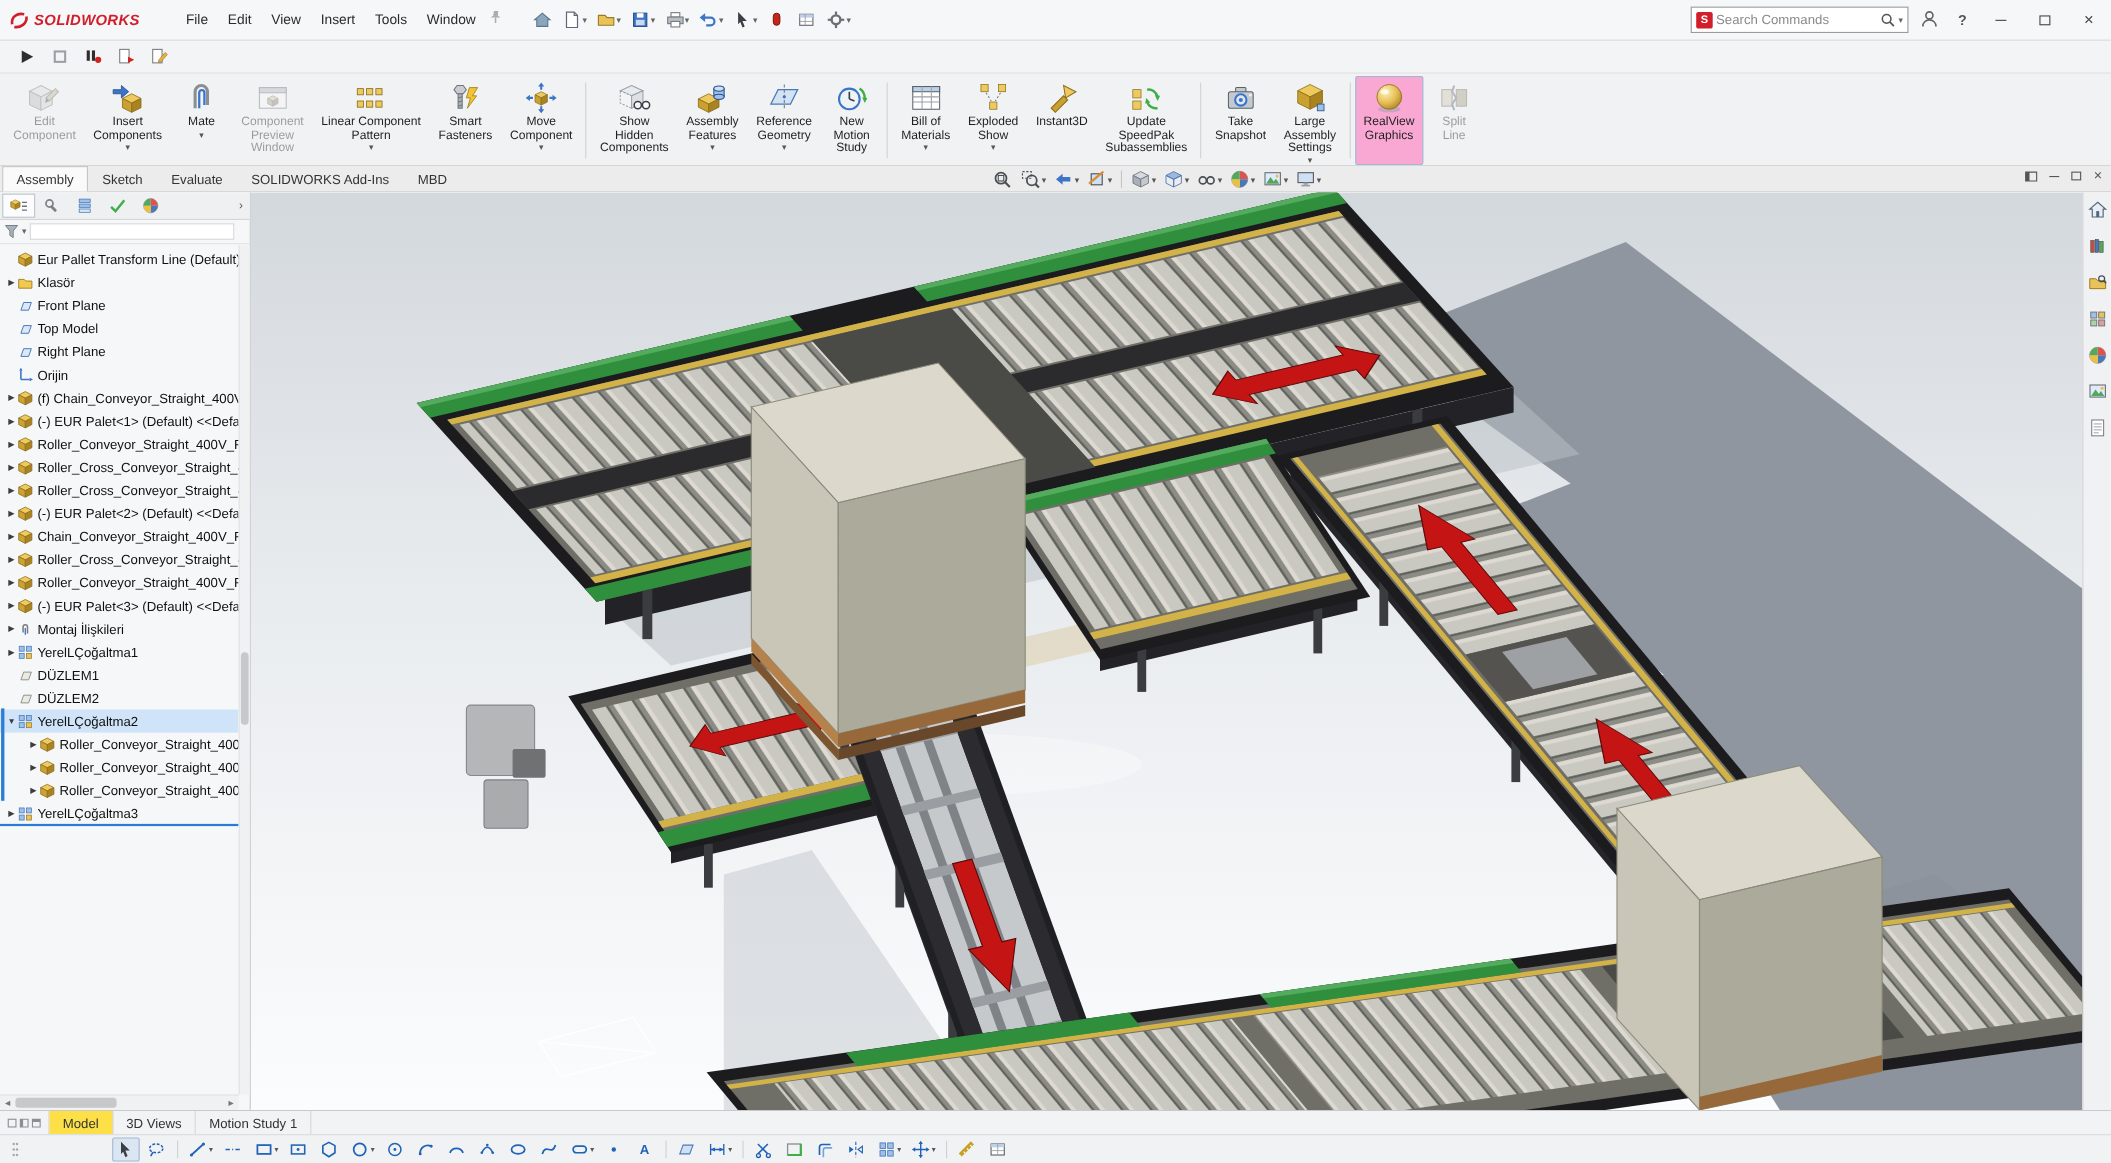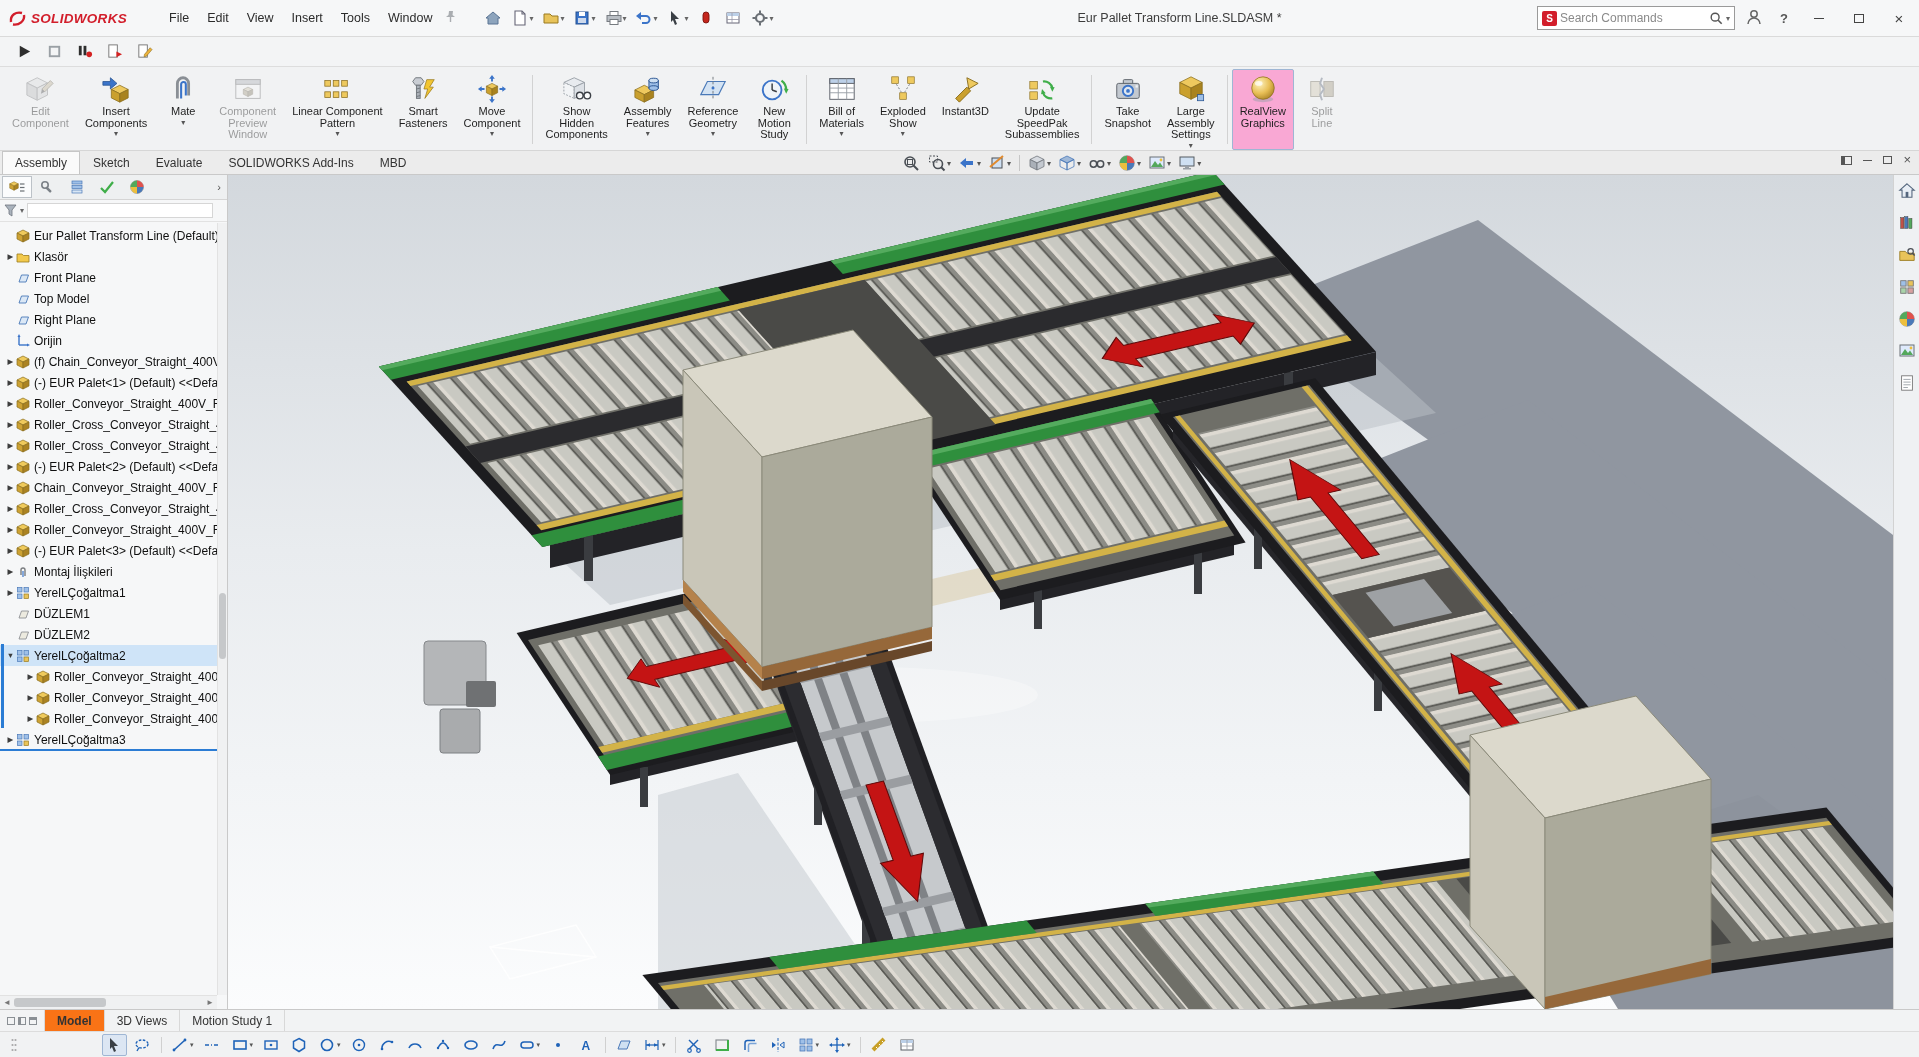--- a/index.html
+++ b/index.html
@@ -85,21 +85,21 @@
 .taskpane{width:26px;min-width:26px;background:#eff1f3;border-left:1px solid #d2d2d2;display:flex;flex-direction:column;align-items:center;padding-top:7px;gap:10px}
 .tpbtn svg{width:18px;height:18px}
 
 .bottomtabs{height:22px;background:#f2f3f4;border-top:1px solid #c9c9c9;display:flex;align-items:stretch;flex:none}
 .btcorner{display:flex;align-items:center;gap:3px;padding:0 7px;border-right:1px solid #d8d8d8}
 .cornergl{width:8px;height:8px;border:1px solid #8a8f94;display:inline-block}
 .cornergl.h{border-left-width:3px}
 .cornergl.v{border-top-width:3px}
 .btabs{display:flex;align-items:stretch}
 .btab{padding:2px 12px;font-size:12px;color:#333;display:flex;align-items:center;border-right:1px solid #d8d8d8}
-.btab.active{background:#f97316;font-weight:bold}
+.btab.active{background:#fde047;font-weight:normal}
 .bottombar{height:26px;background:#f1f2f3;border-top:1px solid #dcdcdc;display:flex;align-items:center;padding-left:10px;flex:none}
 .handle{display:flex;align-items:center;margin-right:4px;opacity:.6}
 .btools{display:flex;align-items:center;gap:3px;margin-left:80px}
 .bt{display:flex;align-items:center;padding:1px 2px;border:1px solid transparent;border-radius:2px}
 .bt.act{background:#dce6f3;border-color:#9fb6d4}
 .bt svg{width:18px;height:18px}
 .btcaret{font-size:7px;color:#555;margin-left:1px}
 .btsep{width:1px;height:16px;background:#d0d0d0;margin:0 3px;padding:0;border:none}
 </style>
 </head>
@@ -648,21 +648,20 @@
         </svg>
         <span class="qcaret"></span>
     </span>
       <span class="qbtn">
       <svg class="qicon">
           <use href="#qt-gear"></use>
         </svg>
         <span class="qcaret">▾</span>
     </span>
     </div>
-  <div class="doctitle">Eur Pallet Transform Line.SLDASM *</div>
   <div class="tb-right">
     <div class="searchbox">
       <span class="swmark">S</span>
       <input class="searchinput" placeholder="Search Commands" style="">
       <svg width="14" height="14" viewBox="0 0 16 16">
           <circle cx="7" cy="7" r="4.5" fill="none" stroke="#555" stroke-width="1.6"></circle>
           <line x1="10.5" y1="10.5" x2="14.5" y2="14.5" stroke="#555" stroke-width="1.8"></line>
         </svg>
       <span class="scaret">▾</span>
     </div>

